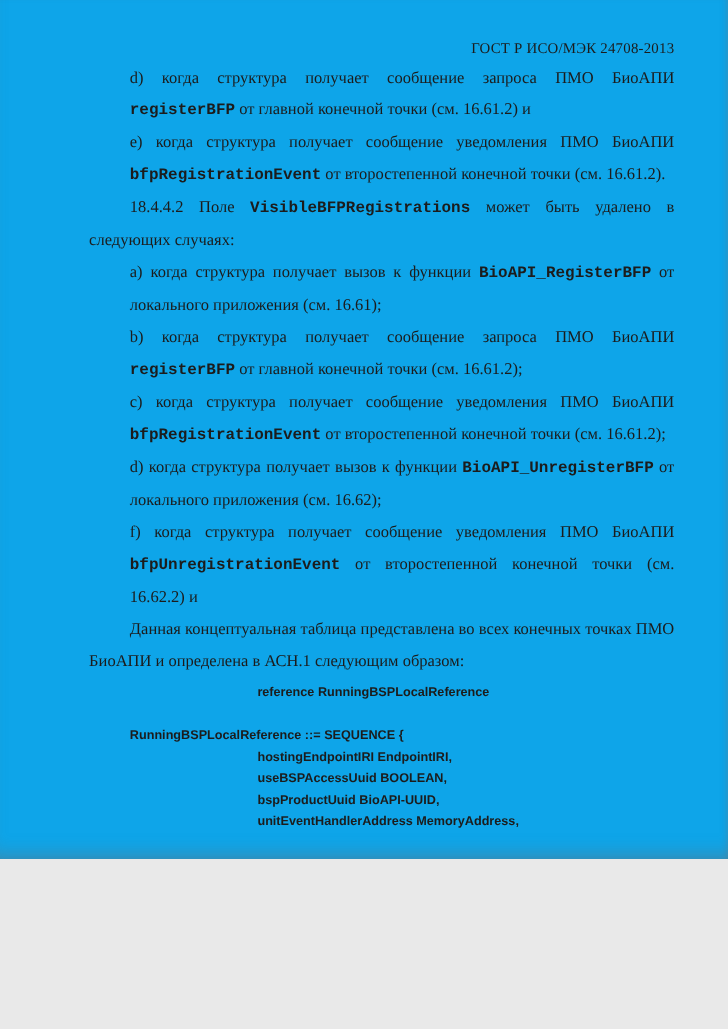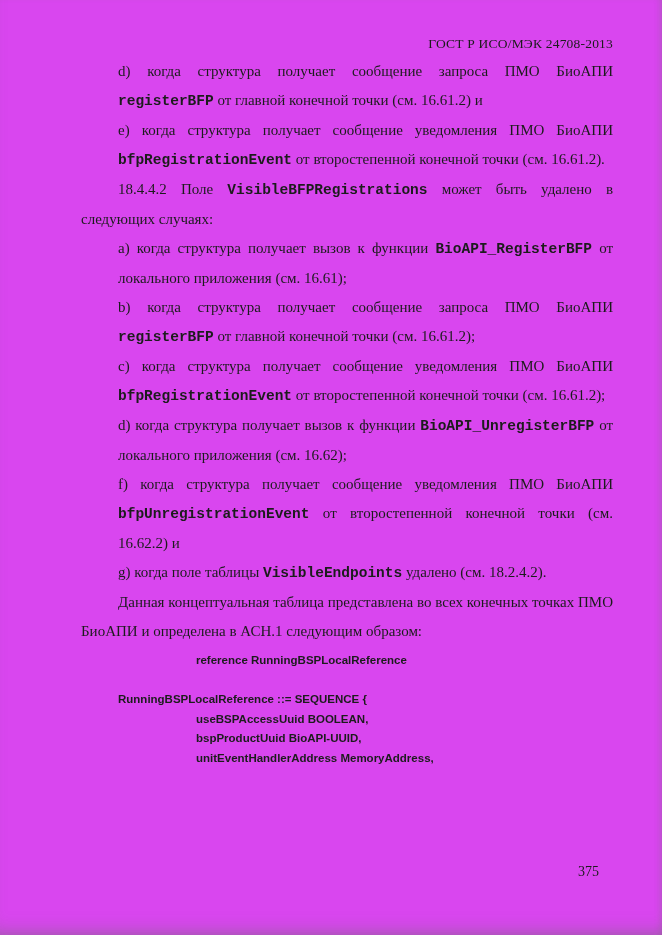--- a/index.html
+++ b/index.html
@@ -3,22 +3,22 @@
 <meta charset="utf-8">
 <style>
   html, body {
     margin: 0;
     padding: 0;
     background: #e9e9e9;
   }
   .page {
     position: relative;
     width: 662px;
-    height: 935px;
-    background: #d946ef;
+    height: 781px;
+    background: #0ea5e9;
     font-family: "Liberation Serif", serif;
     color: #1c1c1c;
     overflow: hidden;
     box-shadow: inset -5px 0 7px -5px rgba(110,110,110,0.45),
                 inset 0 -16px 18px -14px rgba(110,110,110,0.55);
   }
   .doc-header {
     position: absolute;
     top: 36px;
     left: 81px;
@@ -65,21 +65,21 @@
     font-family: "Liberation Sans", sans-serif;
     font-weight: bold;
     font-size: 11.5px;
   }
   .code-line {
     min-height: 19.5px;
     line-height: 19.5px;
     white-space: pre;
   }
   .code-line.ind {
-    margin-left: 78px;
+    margin-left: 116px;
   }
   .page-number {
     position: absolute;
     top: 864px;
     right: 63px;
     font-size: 14px;
   }
 </style>
 </head>
 <body>
@@ -93,29 +93,29 @@
     <p class="li"><span>d) когда структура получает сообщение запроса ПМО БиоАПИ </span><b class="ident">registerBFP</b><span> от главной конечной точки (см. 16.61.2) и</span></p>
     <p class="li"><span>e) когда структура получает сообщение уведомления ПМО БиоАПИ </span><b class="ident">bfpRegistrationEvent</b><span> от второстепенной конечной точки (см. 16.61.2).</span></p>
 
     <p class="p-indent"><span>18.4.4.2 Поле </span><b class="ident">VisibleBFPRegistrations</b><span> может быть удалено в следующих случаях:</span></p>
 
     <p class="li"><span>a) когда структура получает вызов к функции </span><b class="ident">BioAPI_RegisterBFP</b><span> от локального приложения (см. 16.61);</span></p>
     <p class="li"><span>b) когда структура получает сообщение запроса ПМО БиоАПИ </span><b class="ident">registerBFP</b><span> от главной конечной точки (см. 16.61.2);</span></p>
     <p class="li"><span>c) когда структура получает сообщение уведомления ПМО БиоАПИ </span><b class="ident">bfpRegistrationEvent</b><span> от второстепенной конечной точки (см. 16.61.2);</span></p>
     <p class="li"><span>d) когда структура получает вызов к функции </span><b class="ident">BioAPI_UnregisterBFP</b><span> от локального приложения (см. 16.62);</span></p>
     <p class="li"><span>f) когда структура получает сообщение уведомления ПМО БиоАПИ </span><b class="ident">bfpUnregistrationEvent</b><span> от второстепенной конечной точки (см. 16.62.2) и</span></p>
-    <p class="li"><span>g) когда поле таблицы </span><b class="ident">VisibleEndpoints</b><span> удалено (см. 18.2.4.2).</span></p>
 
 
     <p class="p-indent">Данная концептуальная таблица представлена во всех конечных точках ПМО БиоАПИ и определена в АСН.1 следующим образом:</p>
 
     <div class="code-block">
       <div class="code-line ind">reference RunningBSPLocalReference</div>
       <div class="code-line"></div>
       <div class="code-line">RunningBSPLocalReference ::= SEQUENCE {</div>
+      <div class="code-line ind">hostingEndpointIRI EndpointIRI,</div>
       <div class="code-line ind">useBSPAccessUuid BOOLEAN,</div>
       <div class="code-line ind">bspProductUuid BioAPI-UUID,</div>
       <div class="code-line ind">unitEventHandlerAddress MemoryAddress,</div>
     </div>
 
   </div>
 
   <div class="page-number">375</div>
 
 </div>

